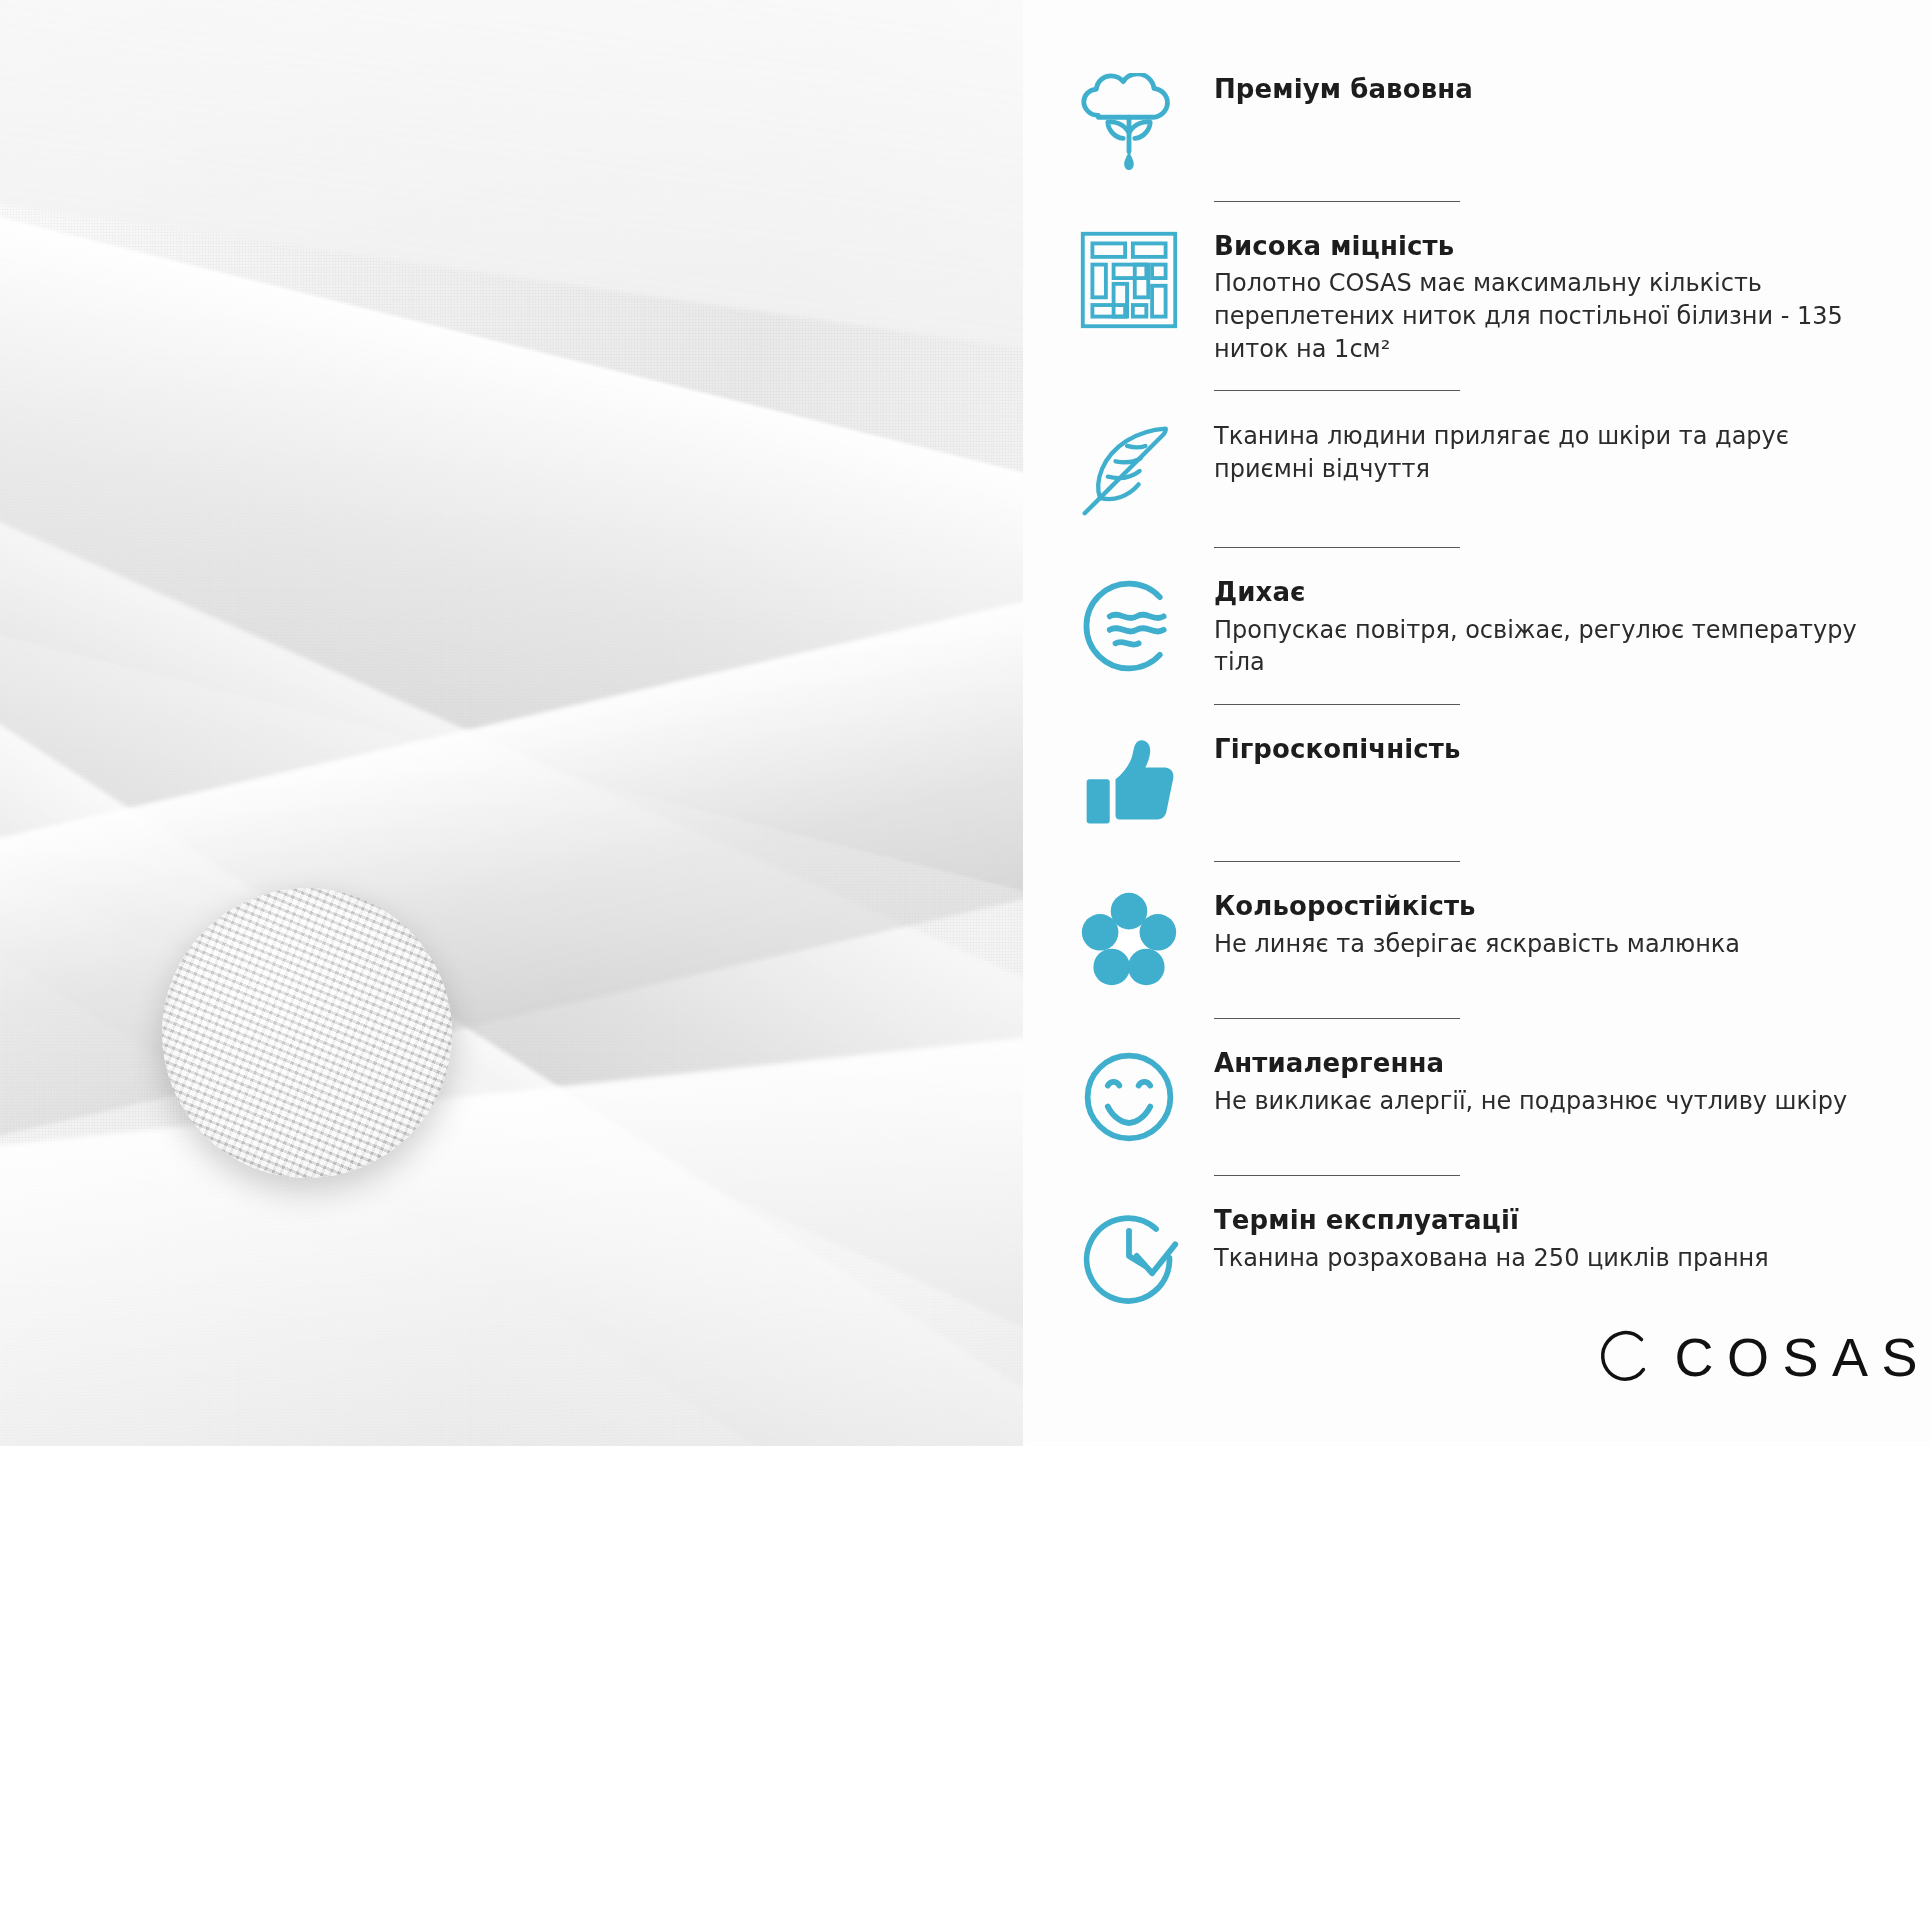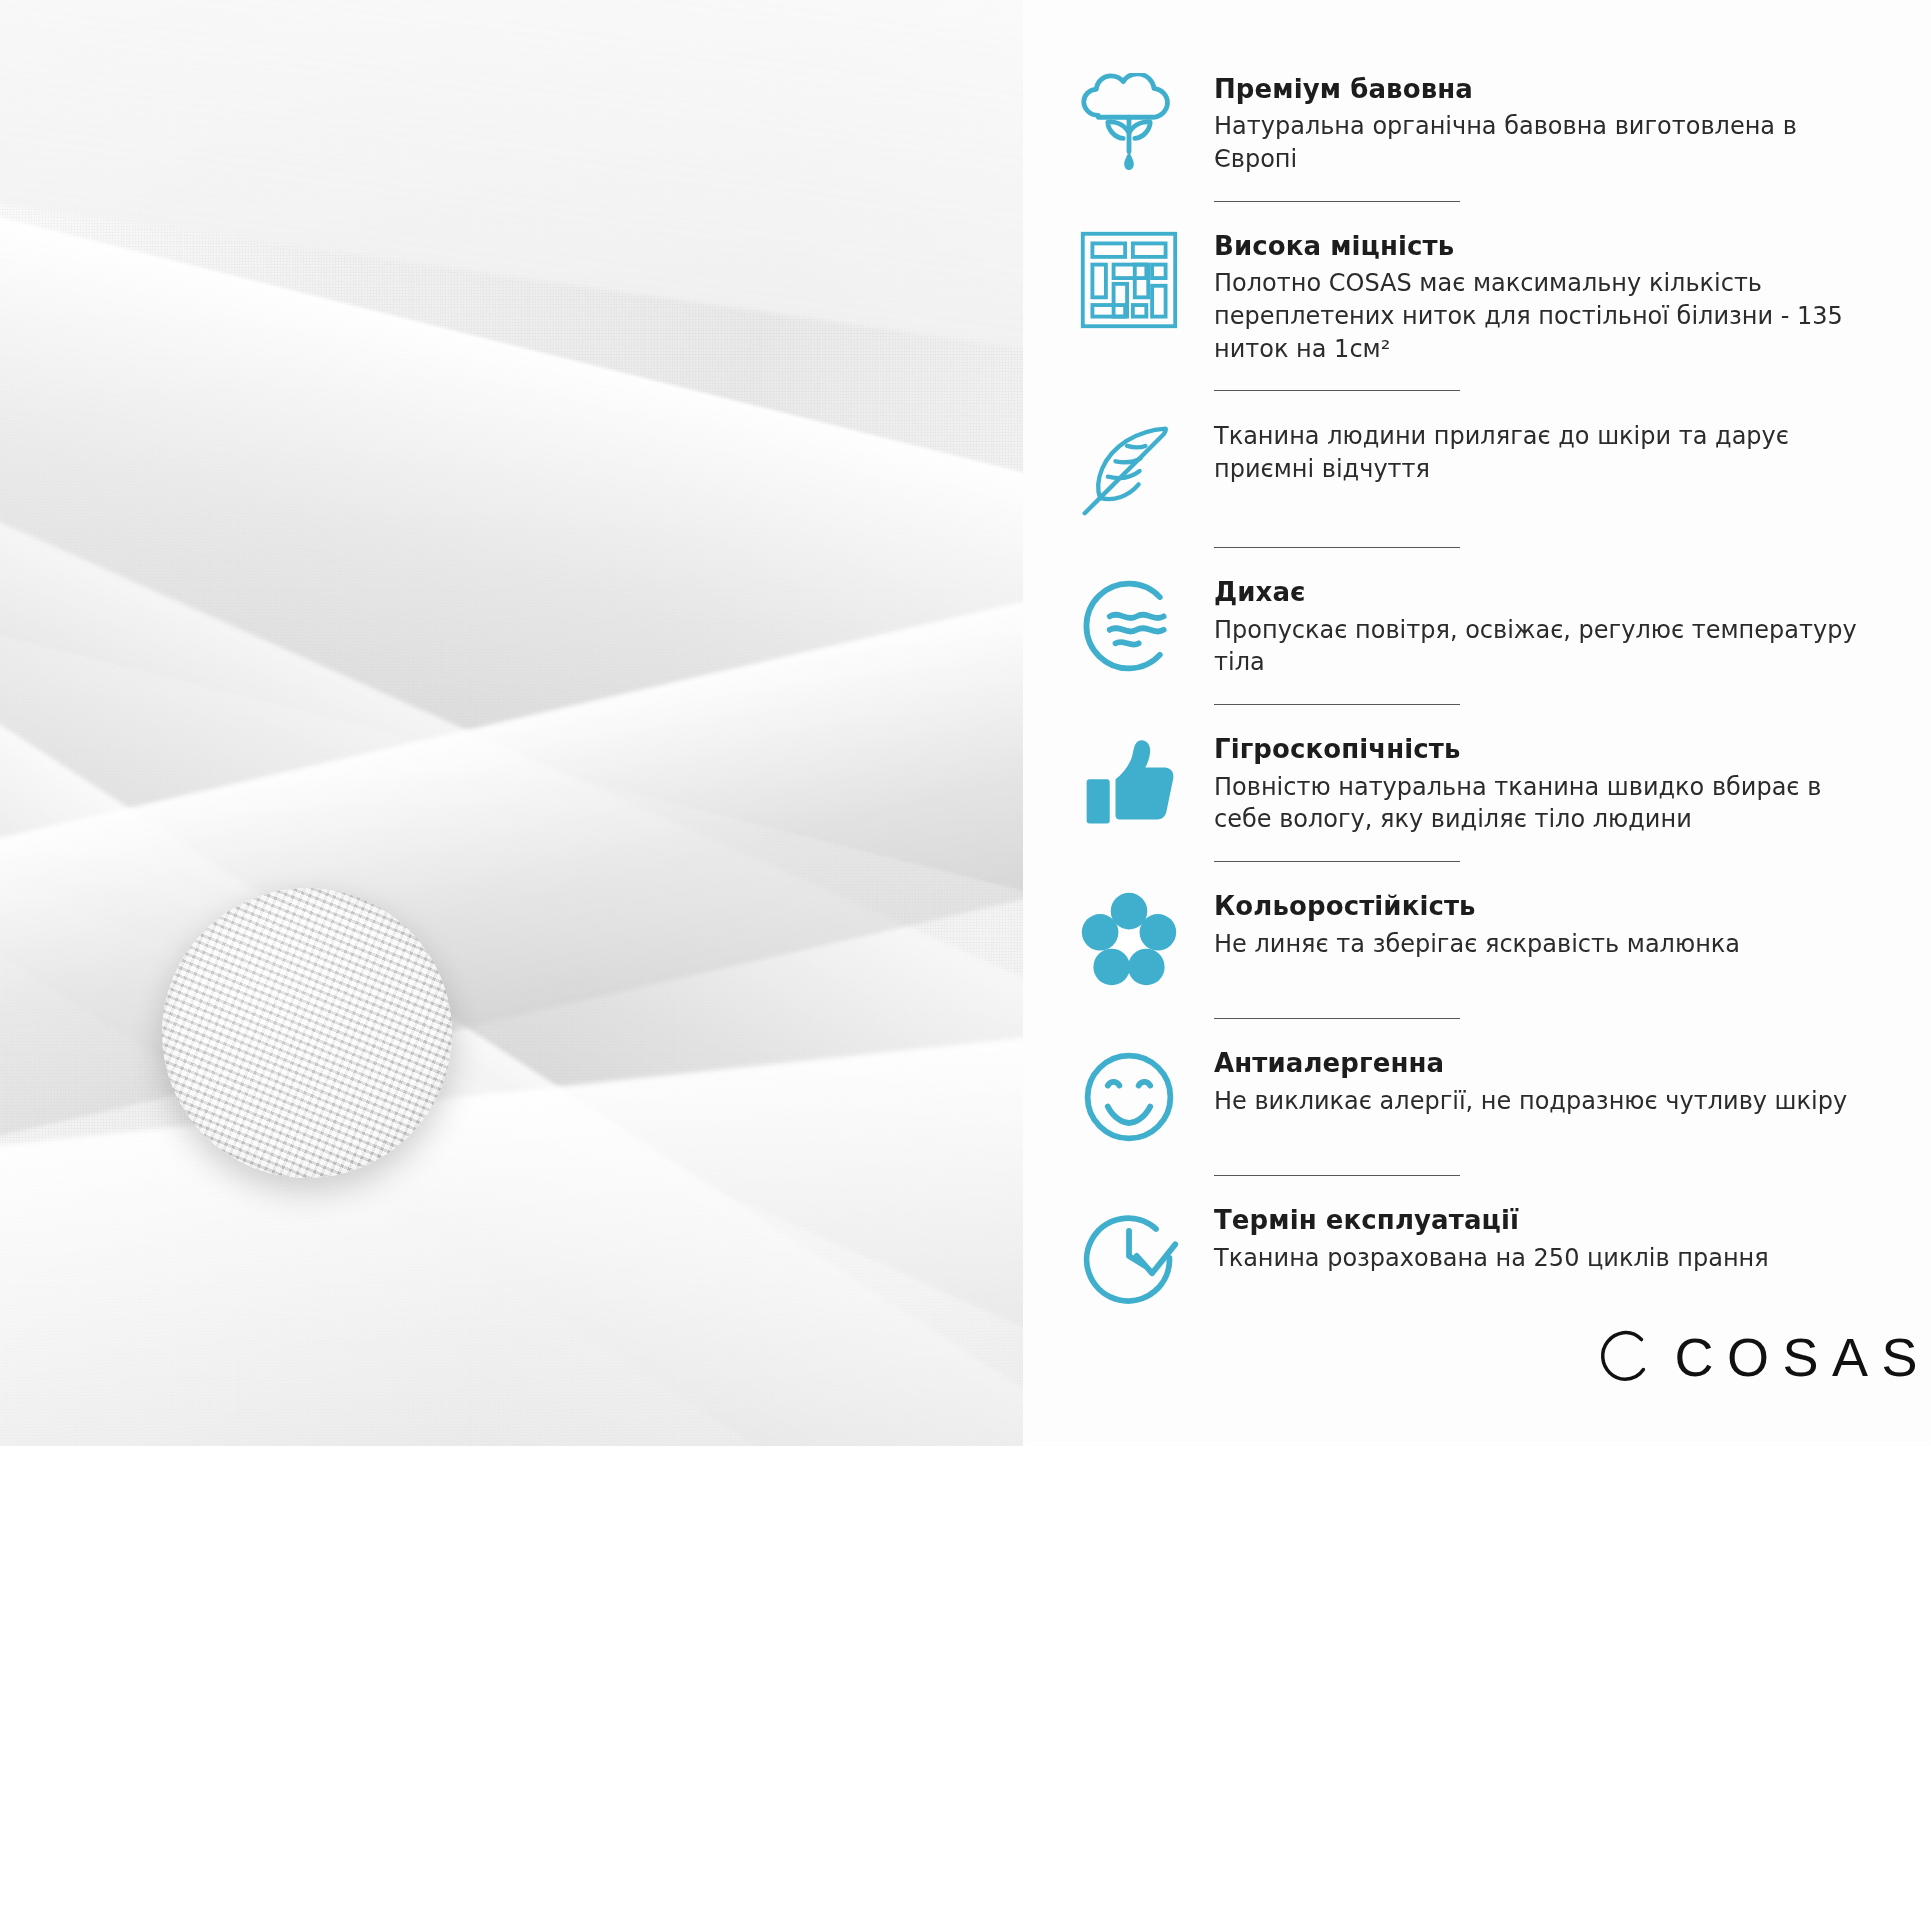--- a/index.html
+++ b/index.html
@@ -218,21 +218,20 @@
           <svg width="108" height="100" viewBox="0 0 112 104" fill="none" stroke="#3FAFCD" stroke-width="5" stroke-linecap="round" stroke-linejoin="round">
             <path d="M24 44c-9 0-15-7-15-14s6-13 13-13c1-9 8-14 15-14 5 0 10 2 13 6 3-5 9-8 15-8 9 0 16 7 17 15 8 1 14 7 14 15s-7 15-16 15H24z"></path>
             <path d="M56 46v36"></path>
             <path d="M56 62c-6-10-16-12-22-11 0 7 6 16 16 17"></path>
             <path d="M56 62c6-10 16-12 22-11 0 7-6 16-16 17"></path>
             <path d="M56 82c-3 6-5 9-5 13 0 3 2 6 5 6s5-3 5-6c0-4-2-7-5-13z" fill="#3FAFCD" stroke="none"></path>
           </svg>
         </div>
         <div class="feature-text">
           <p class="feature-title">Преміум бавовна</p>
-          <p class="feature-desc">Натуральна органічна бавовна виготовлена в Європі</p>
         </div>
       </div>
       <div class="divider"></div>
 
       <div class="feature">
         <div class="feature-icon">
           <svg width="104" height="104" viewBox="0 0 108 108" fill="none" stroke="#3FAFCD" stroke-width="4">
             <rect x="6" y="6" width="96" height="96"></rect>
             <rect x="16" y="16" width="34" height="14"></rect>
             <rect x="58" y="16" width="34" height="14"></rect>
@@ -288,21 +287,20 @@
 
       <div class="feature">
         <div class="feature-icon">
           <svg width="104" height="104" viewBox="0 0 108 108" fill="#3FAFCD">
             <rect x="10" y="50" width="24" height="46" rx="3"></rect>
             <path d="M40 50c8-6 14-14 17-23 2-7 2-13 6-16 6-4 13 1 13 9 0 6-2 12-5 18h20c6 0 10 5 9 11l-7 34c-1 6-5 9-11 9H44c-2 0-4-2-4-4V50z"></path>
           </svg>
         </div>
         <div class="feature-text">
           <p class="feature-title">Гігроскопічність</p>
-          <p class="feature-desc">Повністю натуральна тканина швидко вбирає в себе вологу, яку виділяє тіло людини</p>
         </div>
       </div>
       <div class="divider"></div>
 
       <div class="feature">
         <div class="feature-icon">
           <svg width="104" height="104" viewBox="0 0 108 108" fill="#3FAFCD">
             <circle cx="54" cy="24" r="19"></circle>
             <circle cx="24" cy="46" r="19"></circle>
             <circle cx="84" cy="46" r="19"></circle>

